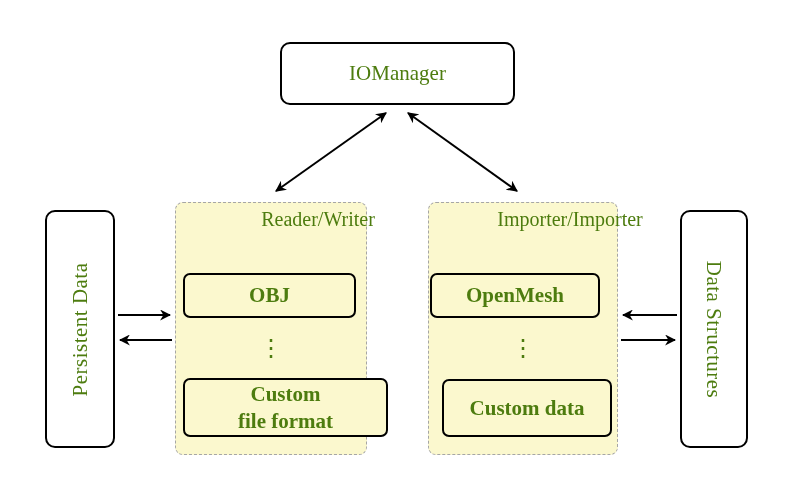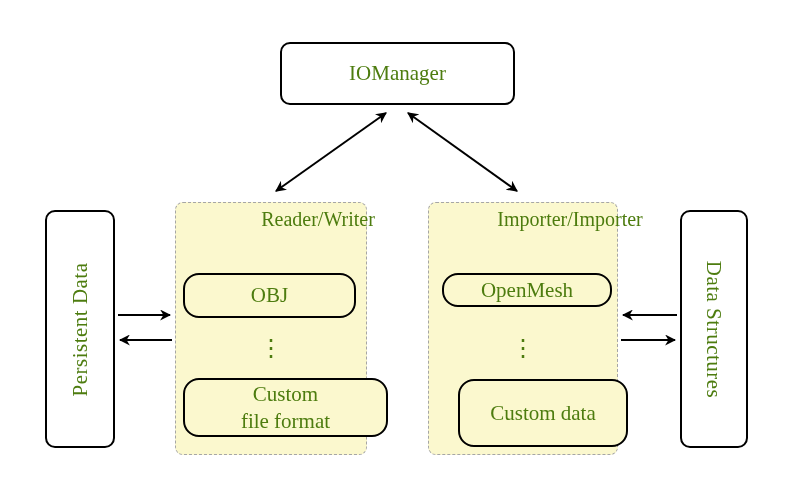--- a/index.html
+++ b/index.html
@@ -52,31 +52,32 @@
     position:absolute;top:5px;left:50%;
     transform:translateX(-50%);
     white-space:nowrap;
     font-size:20px;
     margin-left:47px;
   }
   .inner{
     position:absolute;
     background:#FBF8CE;
     border:2.6px solid #000;
-    border-radius:16px;
+    border-radius:7px;
     box-sizing:border-box;
     display:flex;flex-direction:column;align-items:center;justify-content:center;
     font-size:21px;
     line-height:27px;
     text-align:center;
+    font-weight:bold;
   }
   #box-obj{left:183px;top:273px;width:173px;height:45px;}
   #box-custom-file{left:183px;top:378px;width:205px;height:59px;}
-  #box-openmesh{left:442px;top:273px;width:170px;height:34px;}
-  #box-custom-data{left:458px;top:379px;width:170px;height:68px;}
+  #box-openmesh{left:430px;top:273px;width:170px;height:45px;}
+  #box-custom-data{left:442px;top:379px;width:170px;height:58px;}
 
   .dots{
     position:absolute;
     width:30px;text-align:center;
     font-family:"DejaVu Sans",sans-serif;
     font-size:24px;line-height:24px;
     transform:translateX(-50%);
   }
   #dots-left{left:271px;top:336px;}
   #dots-right{left:523px;top:336px;}

